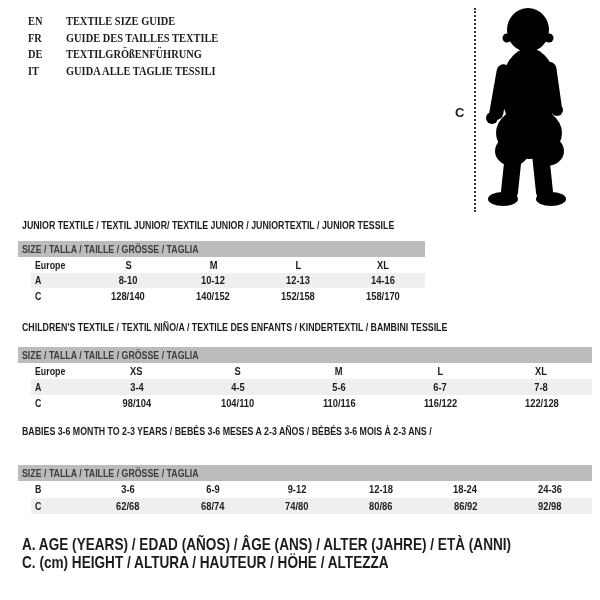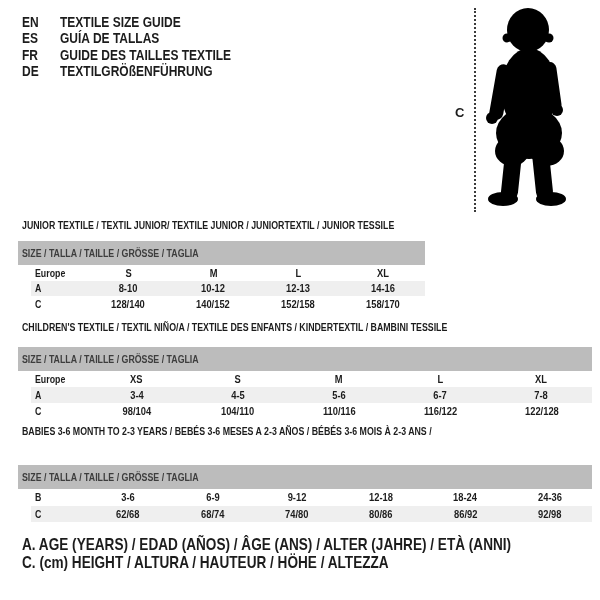--- a/index.html
+++ b/index.html
@@ -18,21 +18,21 @@
     white-space: nowrap;
   }
   .condc {           
     display: inline-block;
     transform: scaleX(0.85);
     transform-origin: 50% 50%;
     white-space: nowrap;
   }
 
   
-  #lang-block { position: absolute; top: 13px; left: 22px; font-weight: bold; font-size: 15px; }
+  #lang-block { position: absolute; top: 13px; left: 28px; font-weight: bold; font-size: 13px; font-family: Liberation Serif, serif; }
   .lang-line { display: flex; align-items: center; height: 16.5px; }
   .lang-code { width: 38px; flex: 0 0 38px; }
 
   
   #height-line {
     position: absolute; left: 474px; top: 8px; height: 204px; width: 0;
     border-left: 2px dotted #3a3a3a;
   }
   #height-label {
     position: absolute; left: 455px; top: 105px;
@@ -45,21 +45,21 @@
   #title-1 { top: 217px; }
   #title-2 { top: 319px; }
   #title-3 { top: 423px; }
 
   .size-table { position: absolute; left: 18px; }
   #table-1 { top: 241px; width: 407px; }
   #table-2 { top: 347px; width: 574px; }
   #table-3 { top: 465px; width: 574px; }
 
   .size-bar {
-    height: 24px; background: #bcbcbc; color: #3d3d3d;
+    height: 16px; background: #bcbcbc; color: #3d3d3d;
     display: flex; align-items: center;
     font-weight: bold; font-size: 11px;
     padding-left: 4px; box-sizing: border-box;
   }
   .trow {
     display: grid; align-items: center;
     height: 16px; font-weight: bold; font-size: 11px; margin-left: 13px;
   }
   #table-1 .trow { grid-template-columns: 55px repeat(4, 1fr); height: 15.5px; }
   #table-2 .trow { grid-template-columns: 55px repeat(5, 1fr); }
@@ -73,30 +73,30 @@
 </style>
 </head>
 <body>
 
 <div id="lang-block">
   <div class="lang-line">
     <span class="lang-code"><span class="cond">EN</span></span>
     <span class="cond">TEXTILE SIZE GUIDE</span>
   </div>
   <div class="lang-line">
-    <span class="lang-code"><span class="cond">ES</span></span>
-    <span class="cond">GUÍA DE TALLAS</span>
-  </div>
-  <div class="lang-line">
     <span class="lang-code"><span class="cond">FR</span></span>
     <span class="cond">GUIDE DES TAILLES TEXTILE</span>
   </div>
   <div class="lang-line">
     <span class="lang-code"><span class="cond">DE</span></span>
     <span class="cond">TEXTILGRÖßENFÜHRUNG</span>
+  </div>
+  <div class="lang-line">
+    <span class="lang-code"><span class="cond">IT</span></span>
+    <span class="cond">GUIDA ALLE TAGLIE TESSILI</span>
   </div>
 </div>
 
 <div id="height-line"></div>
 <div id="height-label">C</div>
 <svg id="baby-figure" viewBox="0 0 80 200" aria-hidden="true">
   <g fill="#000000">
 
     <ellipse cx="42" cy="22" rx="21" ry="22"></ellipse>
     <circle cx="21" cy="30" r="4.5"></circle>

